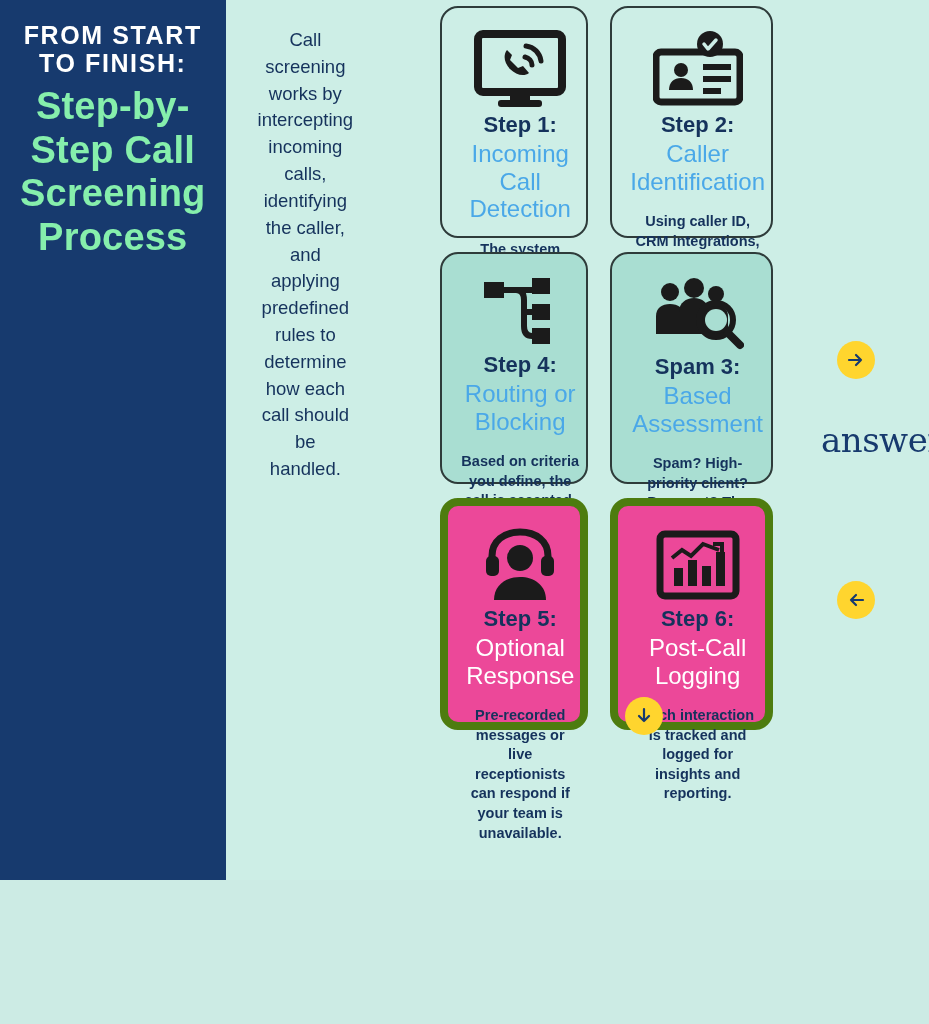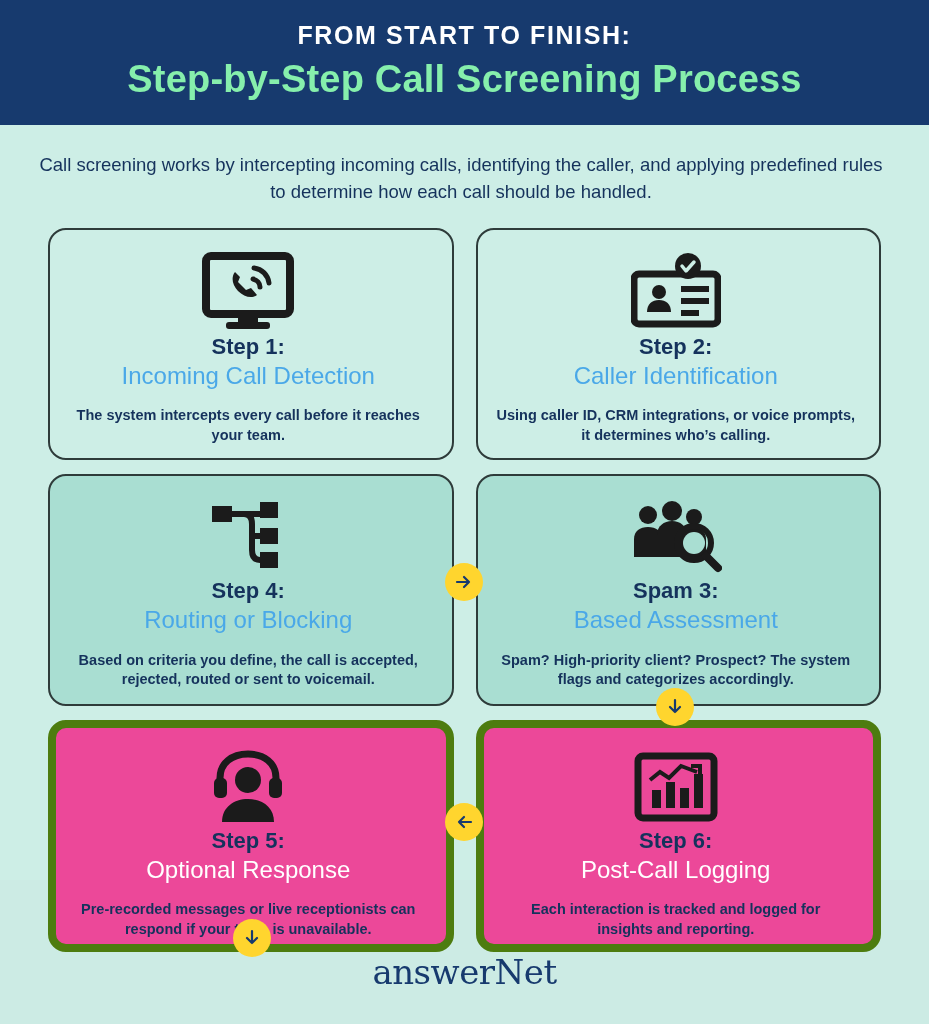--- a/index.html
+++ b/index.html
@@ -9,21 +9,21 @@
     font-family: "Liberation Sans", sans-serif;
     background: #ccebe4;
     overflow: hidden;
   }
   .page {
     position: relative;
     width: 929px;
     height: 880px;
     background: #cdeee6;
     display: flex;
-    flex-direction: column;
+    flex-direction: row;
   }
   
   .header {
     background: #173a6e;
     padding: 22px 20px 24px 20px;
     text-align: center;
   }
   .header .eyebrow {
     color: #ffffff;
     font-size: 25px;
@@ -53,21 +53,21 @@
     position: relative;
     padding: 6px 48px 0 48px;
     display: grid;
     grid-template-columns: 1fr 1fr;
     grid-auto-rows: 232px;
     column-gap: 22px;
     row-gap: 14px;
   }
   .card {
     border-radius: 18px;
-    padding: 16px 23px 14px 18px;
+    padding: 16px 6px 14px 18px;
     display: flex;
     flex-direction: column;
     align-items: center;
     justify-content: flex-start;
     text-align: center;
     position: relative;
   }
   .card.light {
     background: #cdeee6;
     border: 2px solid #2e3b3a;

